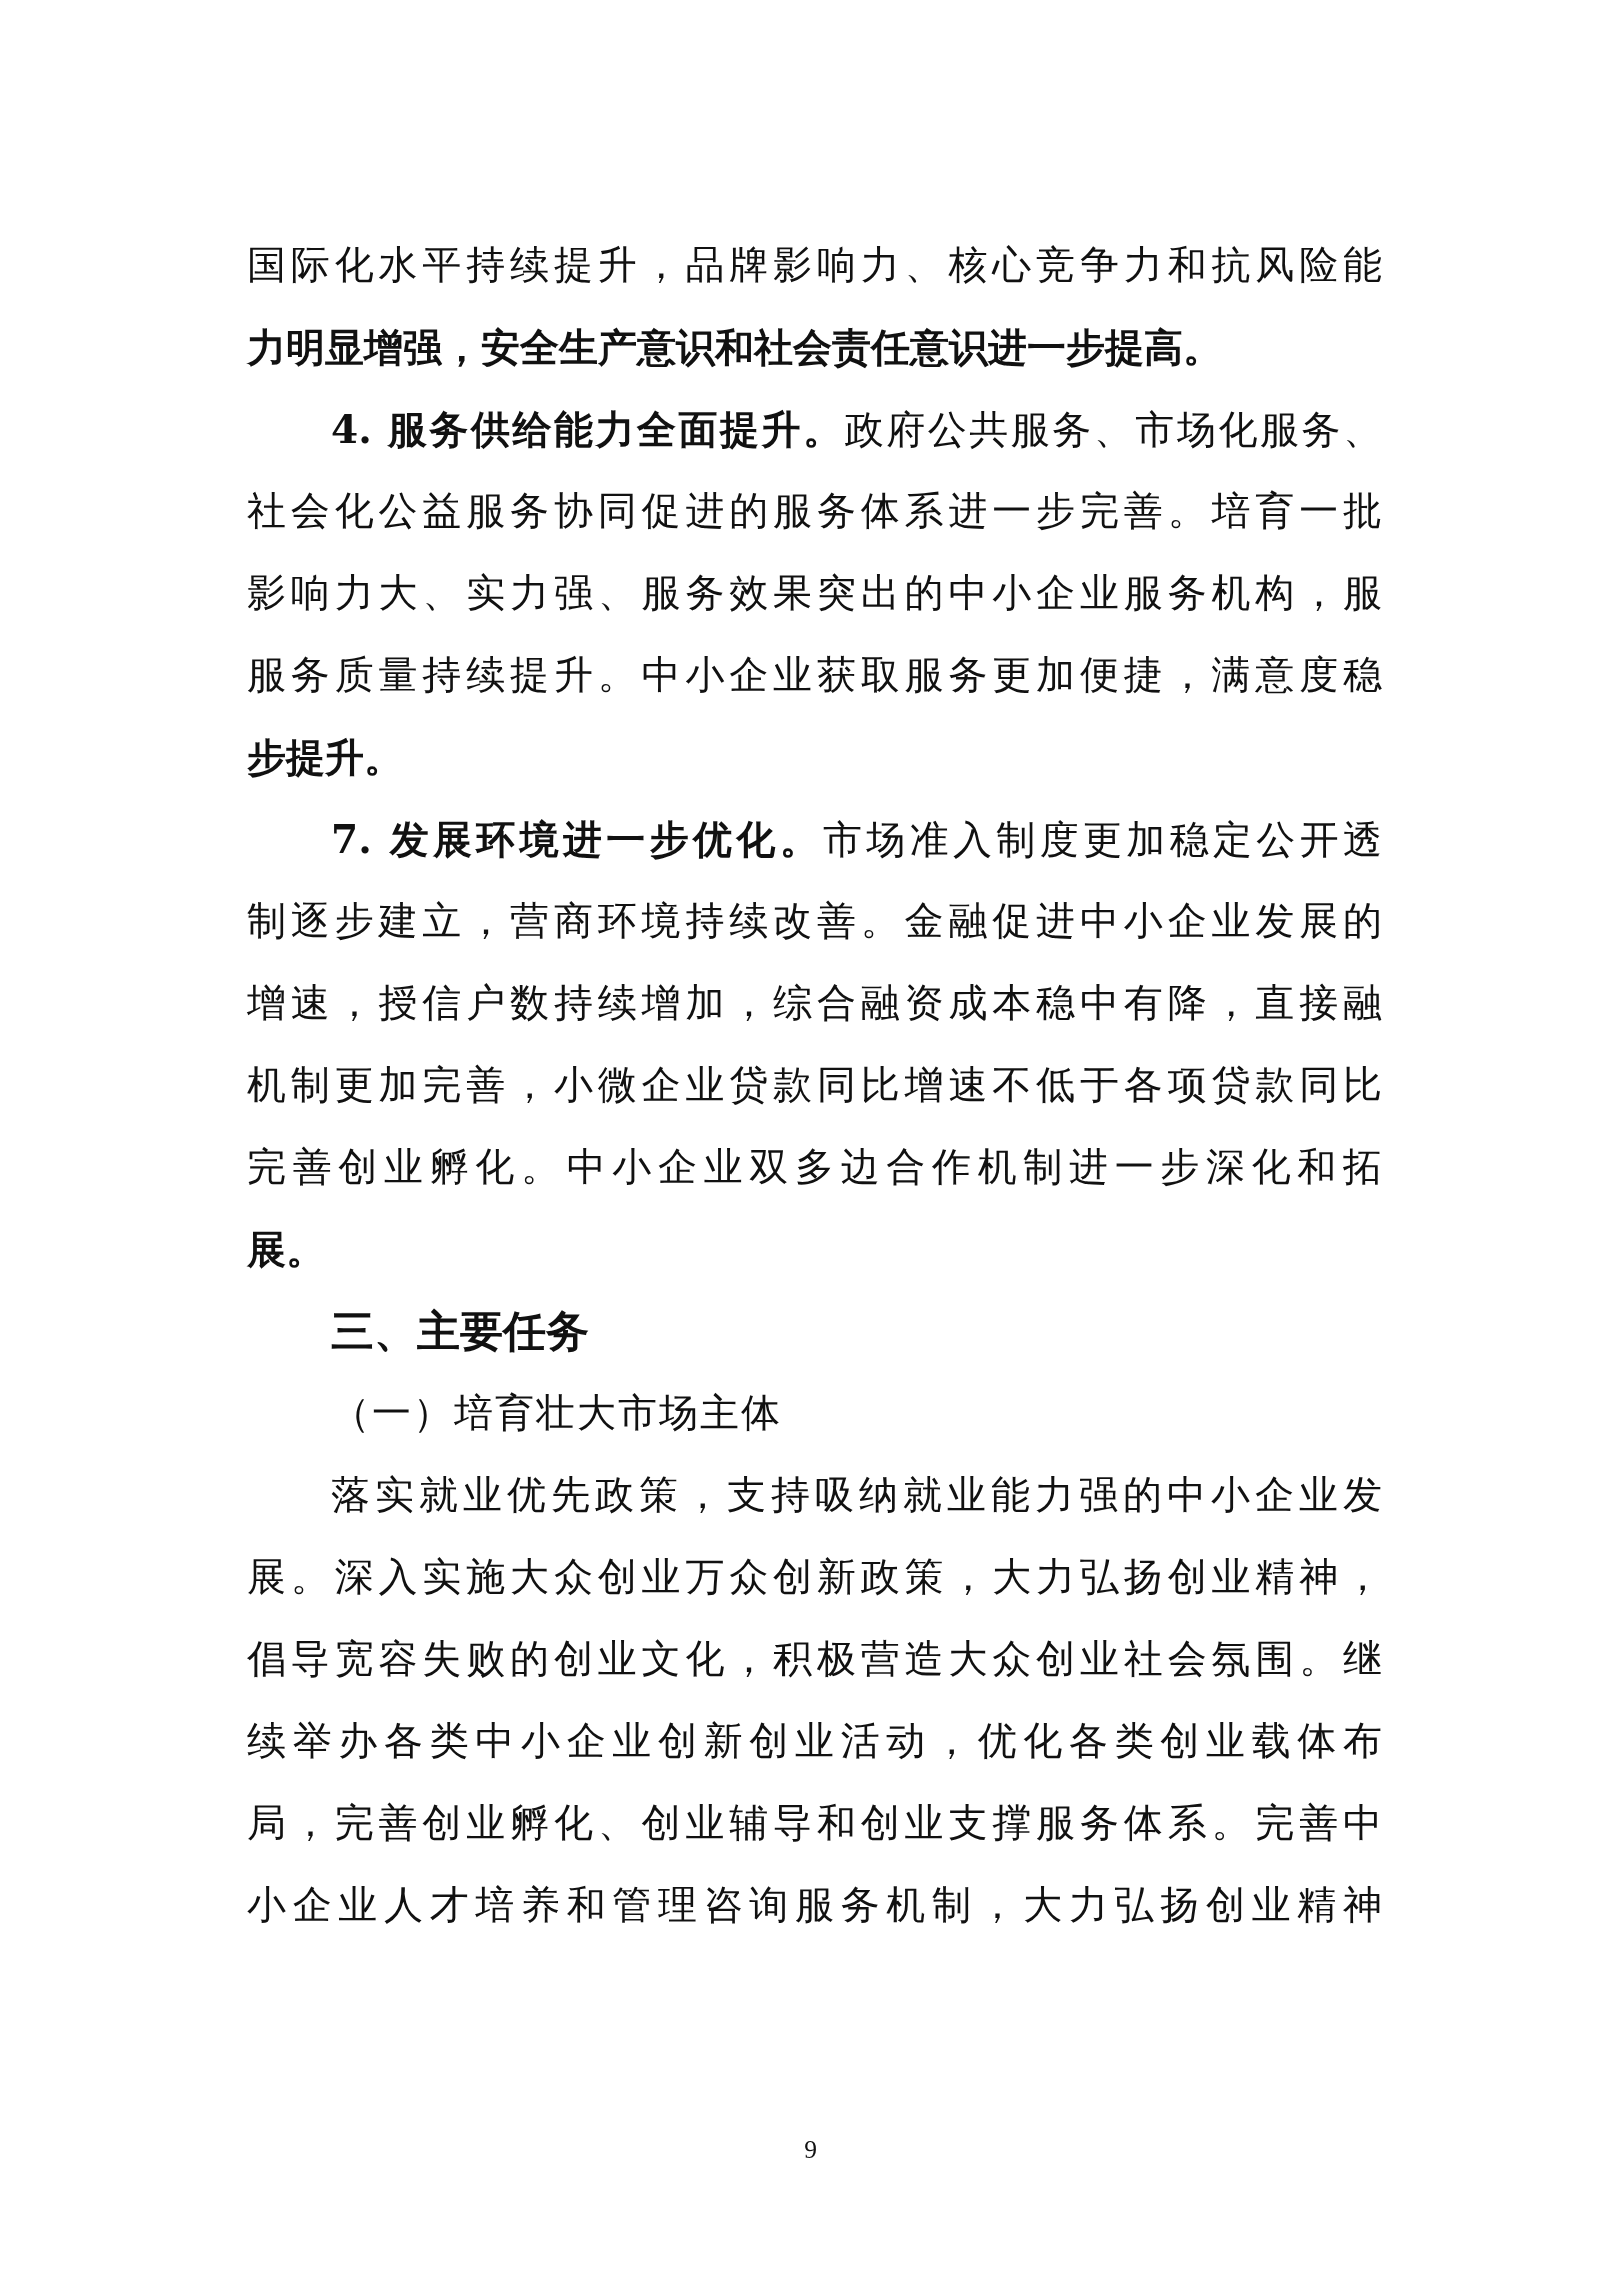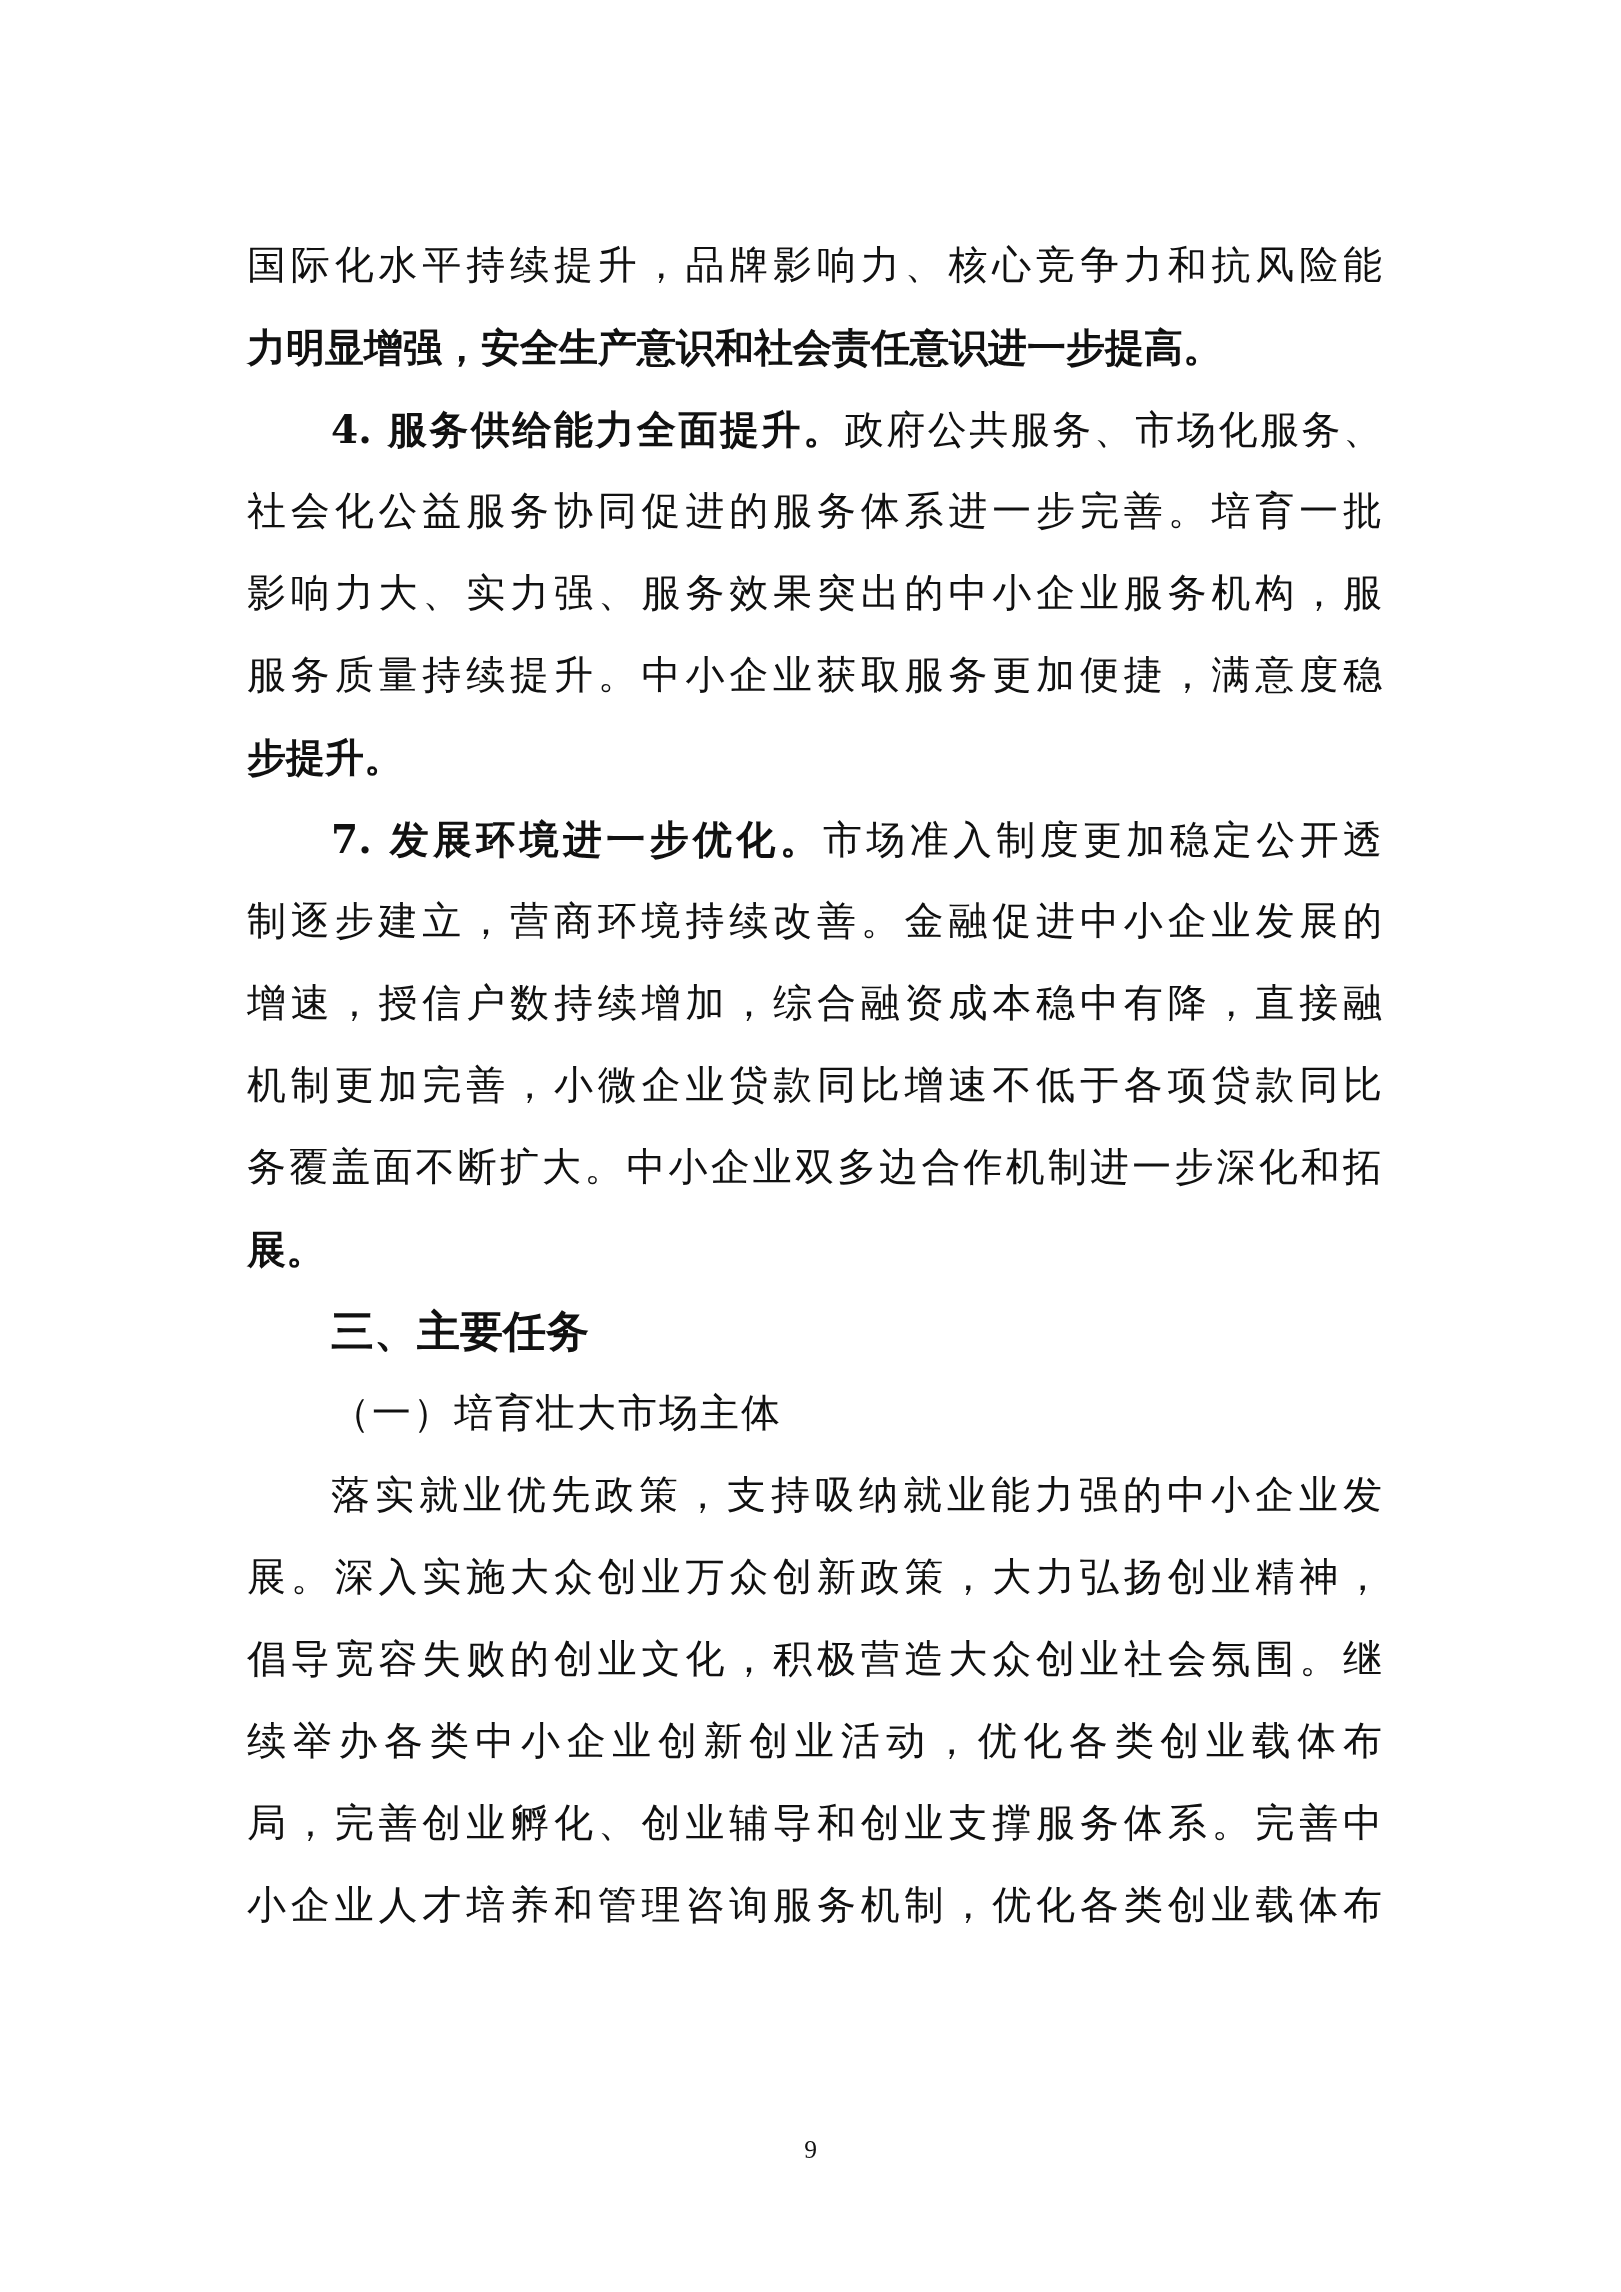--- a/index.html
+++ b/index.html
@@ -79,33 +79,33 @@
     <span class="line">影响力大、实力强、服务效果突出的中小企业服务机构，服</span>
     <span class="line">服务质量持续提升。中小企业获取服务更加便捷，满意度稳</span>
     <span class="line last">步提升。</span>
   </div>
 
   <div>
     <span class="line indent"><span class="bold">7. 发展环境进一步优化。</span><span>市场准入制度更加稳定公开透</span></span>
     <span class="line">制逐步建立，营商环境持续改善。金融促进中小企业发展的</span>
     <span class="line">增速，授信户数持续增加，综合融资成本稳中有降，直接融</span>
     <span class="line">机制更加完善，小微企业贷款同比增速不低于各项贷款同比</span>
-    <span class="line">务覆盖面不断扩大。中小企业双多边合作机制进一步深化和拓</span>
+    <span class="line">完善创业孵化。中小企业双多边合作机制进一步深化和拓</span>
     <span class="line last">展。</span>
   </div>
 
   <span class="line indent heading">三、主要任务</span>
 
   <span class="line indent subheading">（一）培育壮大市场主体</span>
 
   <div>
     <span class="line indent">落实就业优先政策，支持吸纳就业能力强的中小企业发</span>
     <span class="line">展。深入实施大众创业万众创新政策，大力弘扬创业精神，</span>
     <span class="line">倡导宽容失败的创业文化，积极营造大众创业社会氛围。继</span>
     <span class="line">续举办各类中小企业创新创业活动，优化各类创业载体布</span>
     <span class="line">局，完善创业孵化、创业辅导和创业支撑服务体系。完善中</span>
-    <span class="line">小企业人才培养和管理咨询服务机制，优化各类创业载体布</span>
+    <span class="line">小企业人才培养和管理咨询服务机制，大力弘扬创业精神</span>
   </div>
 
 </div>
 
 <div class="page-number">9</div>
 
 
 </body></html>

